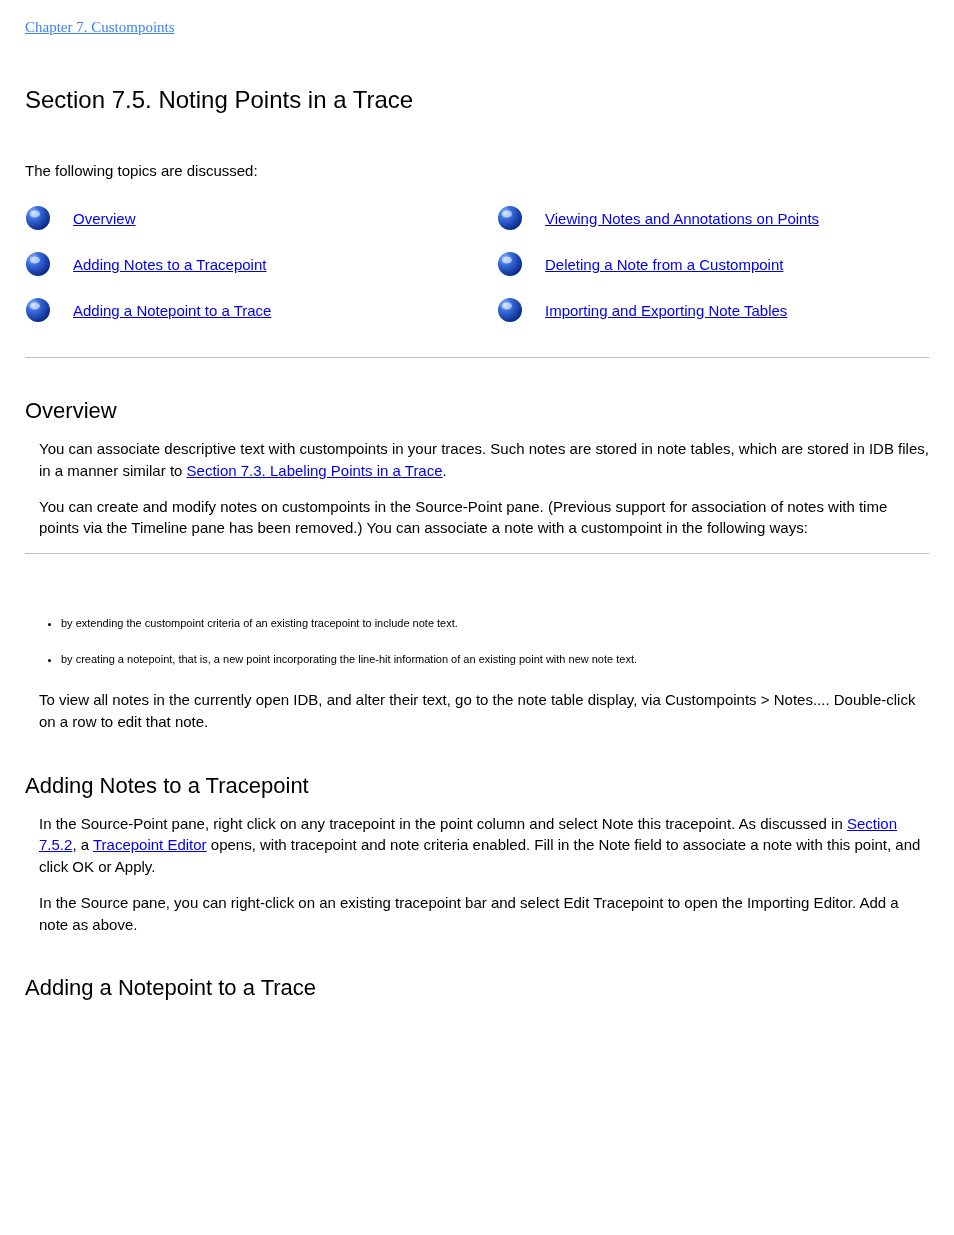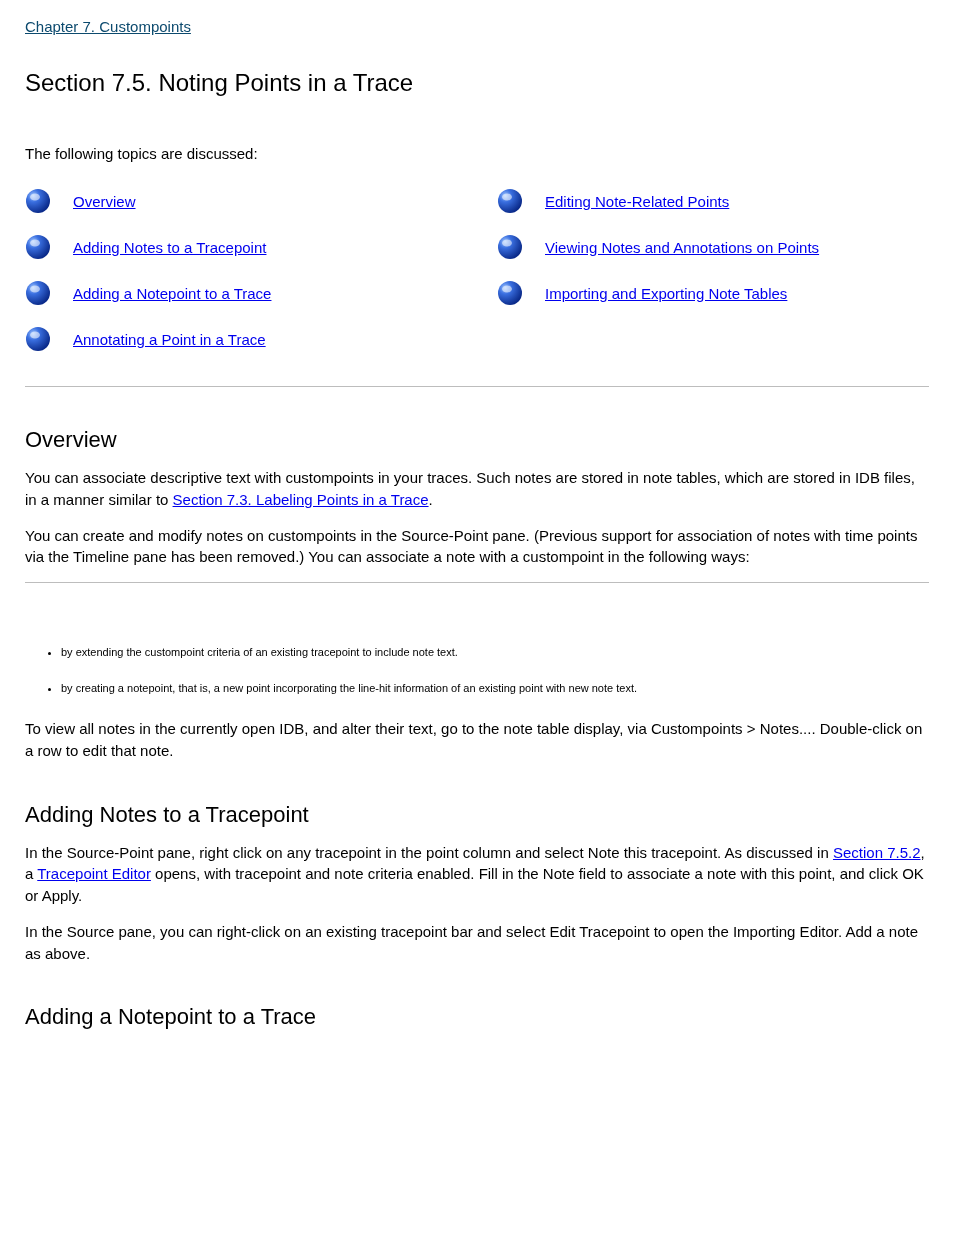--- a/index.html
+++ b/index.html
@@ -6,25 +6,26 @@
   html, body { margin: 0; padding: 0; }
   body {
     font-family: Arial, Helvetica, sans-serif;
     font-size: 15px;
     color: #000;
     width: 954px;
     background: #fff;
     padding: 18px 25px 40px 25px;
   }
   .chapter-link {
-    color: #0c4a6e;
+    color: #3b82f6;
     text-decoration: underline;
     font-size: 15px;
     display: inline-block;
-    margin-bottom: 4px;
+    margin-bottom: 20px;
+    font-family: Liberation Serif, serif;
   }
   .section-title {
     font-size: 24px;
     font-weight: 400;
     margin: 30px 0 18px 0;
   }
   .topics-intro {
     font-size: 15px;
     margin-bottom: 26px;
     margin-top: 48px;
@@ -53,21 +54,21 @@
   hr.sep {
     border: none;
     border-top: 1px solid #bdbdbd;
     margin: 14px 0 0 0;
   }
   .h2 {
     font-size: 22px;
     font-weight: 400;
     margin: 40px 0 14px 0;
   }
-  p { margin: 0 0 14px 0; line-height: 1.45; }
+  p { margin: 0 0 14px 14px; line-height: 1.45; }
   .inline-link {
     color: #0000ee;
     text-decoration: underline;
   }
   ul.bul {
     padding-left: 36px;
     margin: 10px 0 24px 0;
   }
   ul.bul li {
     margin-bottom: 24px;
@@ -123,48 +124,39 @@
     </div>
     <div class="topic-row">
       <span class="sphere">
           <svg width="26" height="26">
             <circle cx="13" cy="13" r="12" fill="url(#ballGrad)"></circle>
             <ellipse cx="10" cy="9" rx="5" ry="3.5" fill="#ffffff" opacity="0.55"></ellipse>
           </svg>
         </span>
       <a class="topic-link">Adding a Notepoint to a Trace</a>
     </div>
-    <div class="topic-row">
-      <span class="sphere">
-          <svg width="26" height="26">
-            <circle cx="13" cy="13" r="12" fill="url(#ballGrad)"></circle>
-            <ellipse cx="10" cy="9" rx="5" ry="3.5" fill="#ffffff" opacity="0.55"></ellipse>
-          </svg>
-        </span>
-      <a class="topic-link">Annotating a Point in a Trace</a>
-    </div>
   </div>
   <div class="topics-col">
     <div class="topic-row">
       <span class="sphere">
           <svg width="26" height="26">
             <circle cx="13" cy="13" r="12" fill="url(#ballGrad)"></circle>
             <ellipse cx="10" cy="9" rx="5" ry="3.5" fill="#ffffff" opacity="0.55"></ellipse>
           </svg>
         </span>
-      <a class="topic-link">Editing Note-Related Points</a>
-    </div>
-    <div class="topic-row">
-      <span class="sphere">
-          <svg width="26" height="26">
-            <circle cx="13" cy="13" r="12" fill="url(#ballGrad)"></circle>
-            <ellipse cx="10" cy="9" rx="5" ry="3.5" fill="#ffffff" opacity="0.55"></ellipse>
-          </svg>
-        </span>
       <a class="topic-link">Viewing Notes and Annotations on Points</a>
+    </div>
+    <div class="topic-row">
+      <span class="sphere">
+          <svg width="26" height="26">
+            <circle cx="13" cy="13" r="12" fill="url(#ballGrad)"></circle>
+            <ellipse cx="10" cy="9" rx="5" ry="3.5" fill="#ffffff" opacity="0.55"></ellipse>
+          </svg>
+        </span>
+      <a class="topic-link">Deleting a Note from a Custompoint</a>
     </div>
     <div class="topic-row">
       <span class="sphere">
           <svg width="26" height="26">
             <circle cx="13" cy="13" r="12" fill="url(#ballGrad)"></circle>
             <ellipse cx="10" cy="9" rx="5" ry="3.5" fill="#ffffff" opacity="0.55"></ellipse>
           </svg>
         </span>
       <a class="topic-link">Importing and Exporting Note Tables</a>
     </div>

